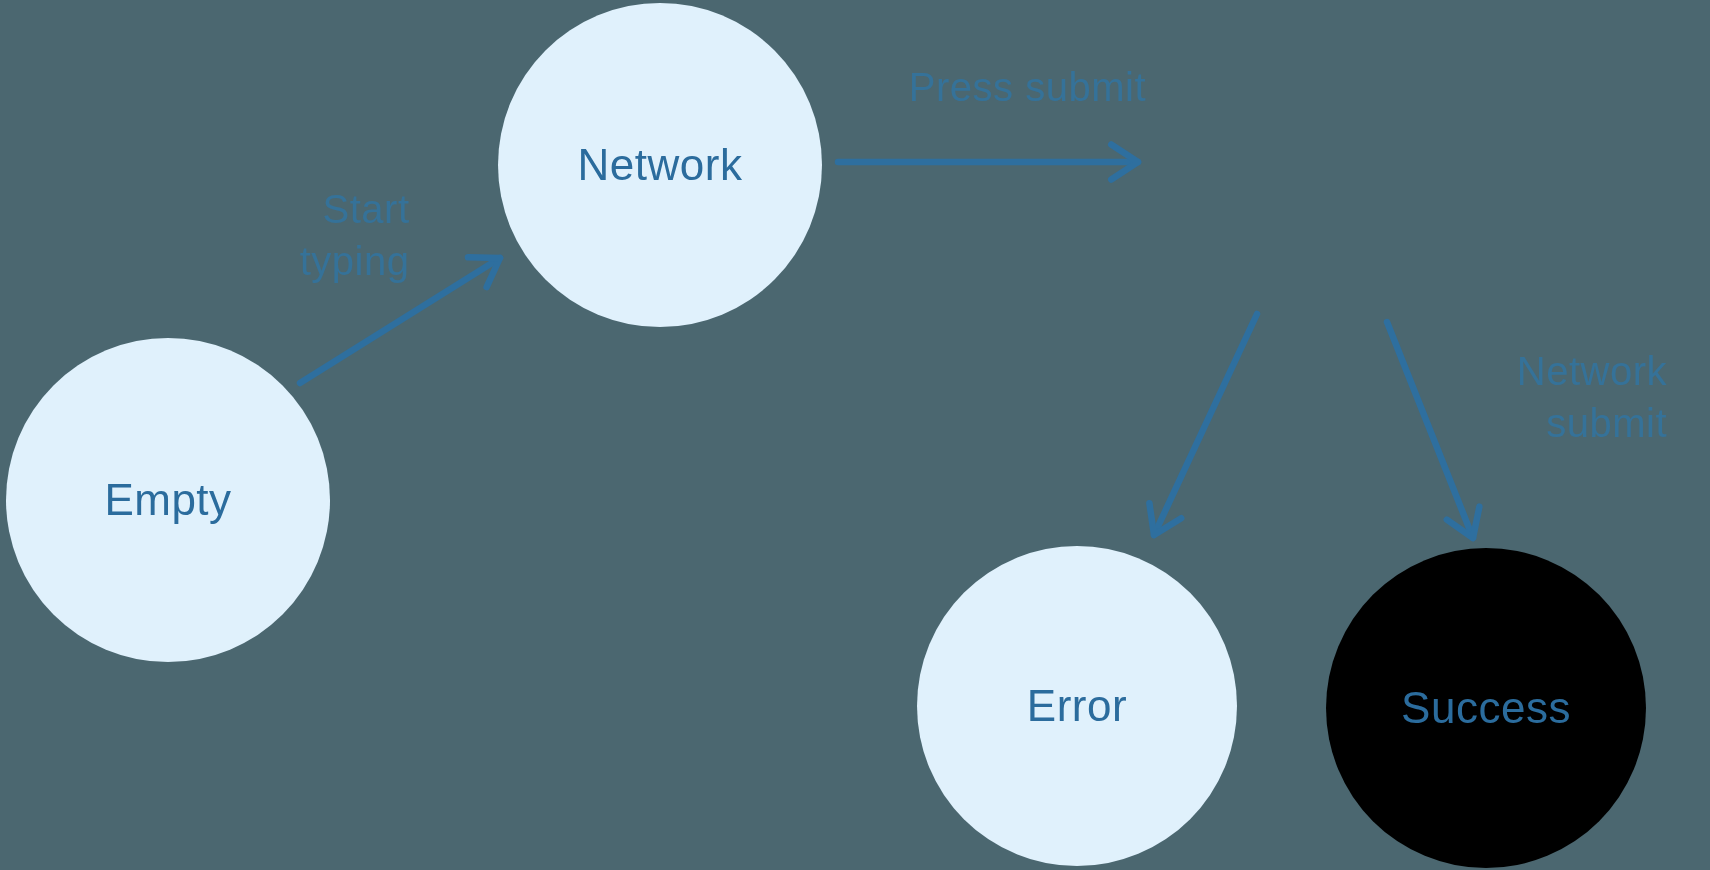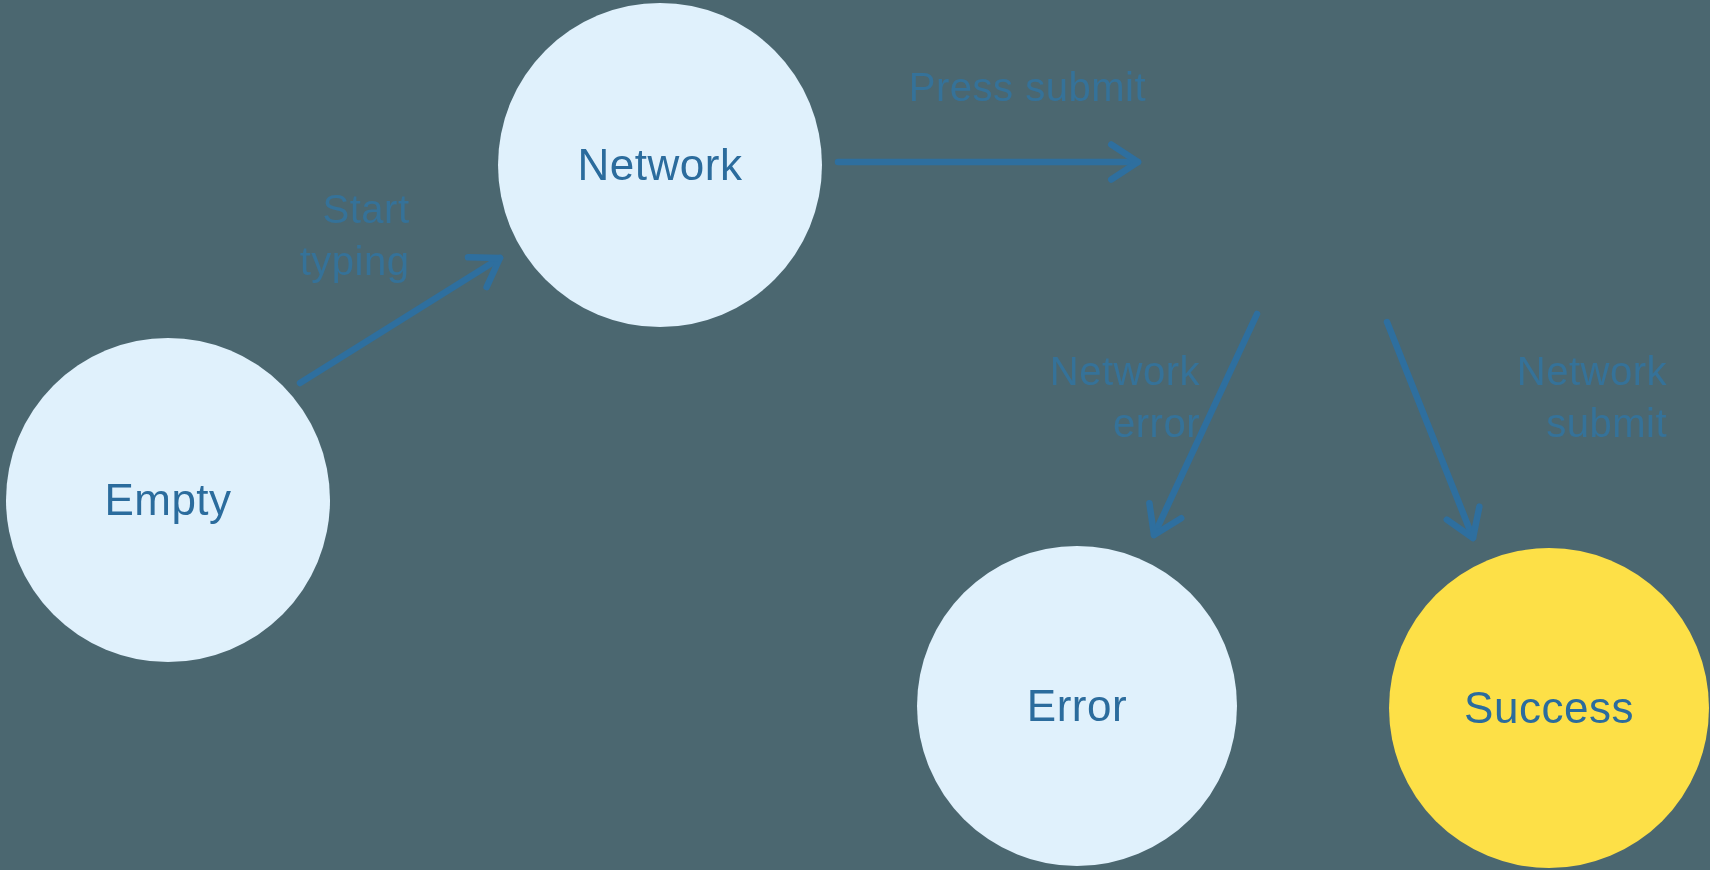--- a/index.html
+++ b/index.html
@@ -80,25 +80,24 @@
 
   <div class="node" id="node-1" style="left: 498px; top: 3px; height: 324px; width: 324px; background: rgb(224, 241, 252);">
     <span class="node-label">Network</span>
   </div>
 
 
   <div class="node" id="node-3" style="left: 917px; top: 546px; height: 320px; width: 320px; background: rgb(224, 241, 252);">
     <span class="node-label">Error</span>
   </div>
 
-  <div class="node" id="node-4" style="left: 1389px; top: 548px; height: 320px; width: 320px; background: #fde047;">
+  <div class="node" id="node-4" style="left: 1326px; top: 548px; height: 320px; width: 320px; background: #000000;">
     <span class="node-label">Success</span>
   </div>
 
   <div class="edge-label" id="edge-label-0" style="left: 327px; top: 235px; width: 165px;">Start typing</div>
 
   <div class="edge-label" id="edge-label-1" style="left: 986px; top: 87px; width: 320px;">Press submit</div>
 
-  <div class="edge-label" id="edge-label-2" style="left: 1090px; top: 397px; width: 220px;">Network error</div>
 
   <div class="edge-label" id="edge-label-3" style="left: 1547px; top: 397px; width: 240px;">Network submit</div>
 
 </div>
 
 </body></html>

